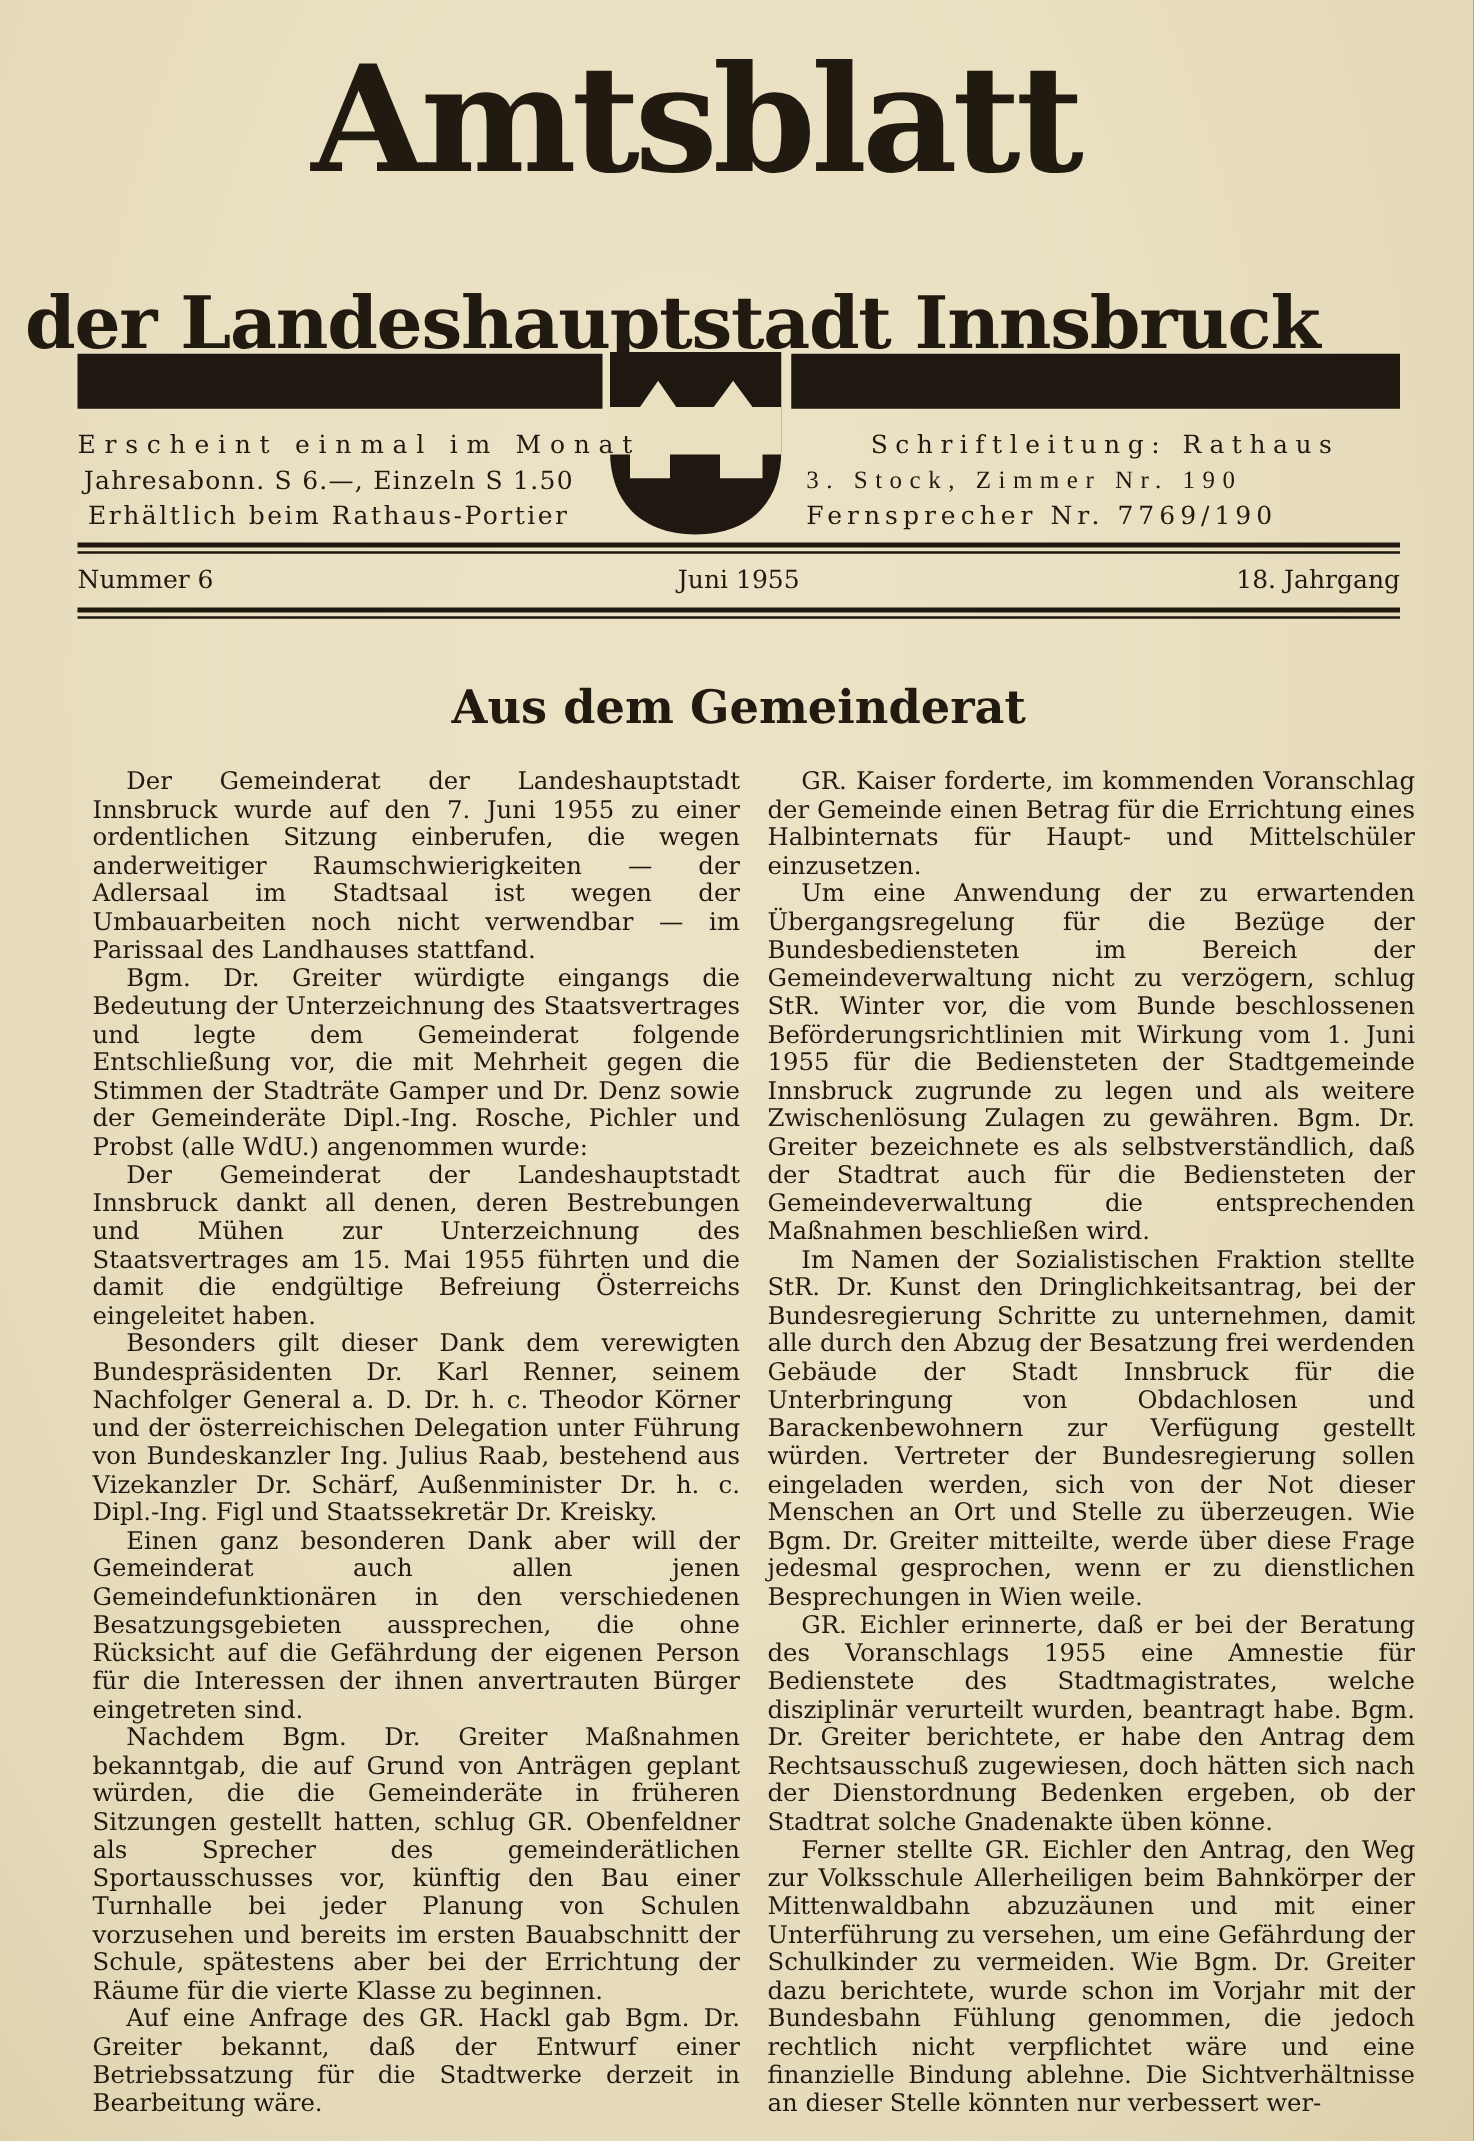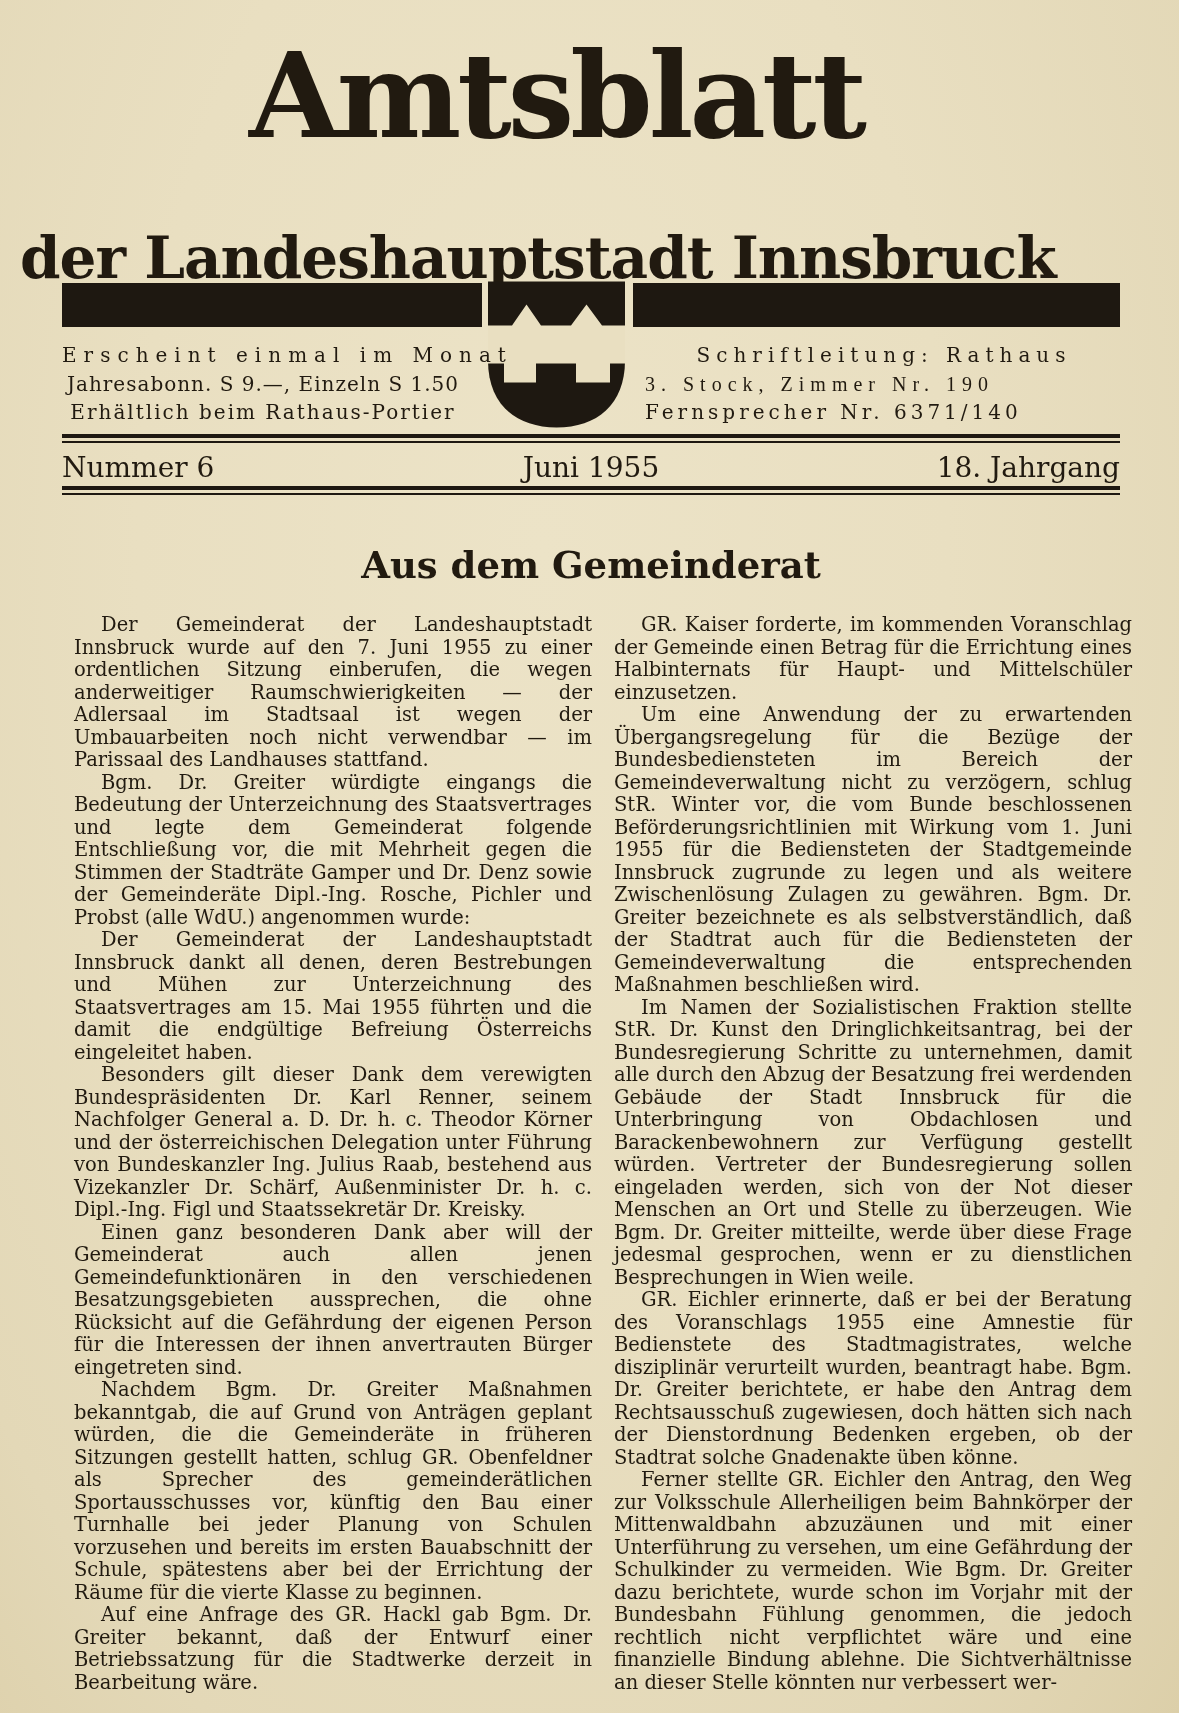--- a/index.html
+++ b/index.html
@@ -37,21 +37,21 @@
   .info-right .l1{letter-spacing:6px;white-space:nowrap;text-align:center;}
   .info-right .l2{letter-spacing:6px;white-space:nowrap;font-family:Liberation Serif, serif;}
   .info-right .l3{letter-spacing:4px;white-space:nowrap;}
   
   .rule{position:absolute;left:62px;width:1058px;height:3px;
         border-top:4px solid #1e1811;border-bottom:2px solid #1e1811;}
   .rule-top{top:434px;}
   .rule-bottom{top:486px;}
   .issue{position:absolute;left:62px;top:451px;width:1058px;
          display:flex;justify-content:space-between;align-items:baseline;
-         font-size:28px;}
+         font-size:20px;}
   .issue .center{position:absolute;left:0;width:100%;text-align:center;}
   
   .article-heading{
     position:absolute;top:543px;left:62px;width:1058px;margin:0;
     text-align:center;font-size:37px;font-weight:bold;letter-spacing:0px;
   }
   .cols{position:absolute;left:62px;top:614px;width:1058px;
         display:flex;gap:22px;margin-left:12px;}
   .col{width:518px;font-size:19.5px;line-height:22.5px;text-align:justify;}
   .col p{margin:0;text-indent:27px;}
@@ -67,27 +67,27 @@
   <div class="bar bar-left"></div>
   <div class="bar bar-right"></div>
 
   <svg class="arms" viewBox="0 0 143 149" aria-hidden="true">
     <path class="field" d="M3,1 H140 V80 C140,124 112,147 71.5,147 C31,147 3,124 3,80 Z"></path>
     <path class="bridge" d="M3,45 H27 L41.5,24 L56,45 H86 L101.5,24 L117,45 H140 V83 H125 V102 H91 V83 H51 V102 H19 V83 H3 Z"></path>
   </svg>
 
   <div class="info info-left">
     <div class="l1">Erscheint einmal im Monat</div>
-    <div class="l2">Jahresabonn. S 9.—, Einzeln S 1.50</div>
+    <div class="l2">Jahresabonn. S 6.—, Einzeln S 1.50</div>
     <div class="l3">Erhältlich beim Rathaus-Portier</div>
   </div>
   <div class="info info-right">
     <div class="l1">Schriftleitung: Rathaus</div>
     <div class="l2">3. Stock, Zimmer Nr. 190</div>
-    <div class="l3">Fernsprecher Nr. 6371/140</div>
+    <div class="l3">Fernsprecher Nr. 7769/190</div>
   </div>
 
   <div class="rule rule-top"></div>
   <div class="issue">
     <span>Nummer 6</span>
     <span class="center">Juni 1955</span>
     <span>18. Jahrgang</span>
   </div>
   <div class="rule rule-bottom"></div>
 

